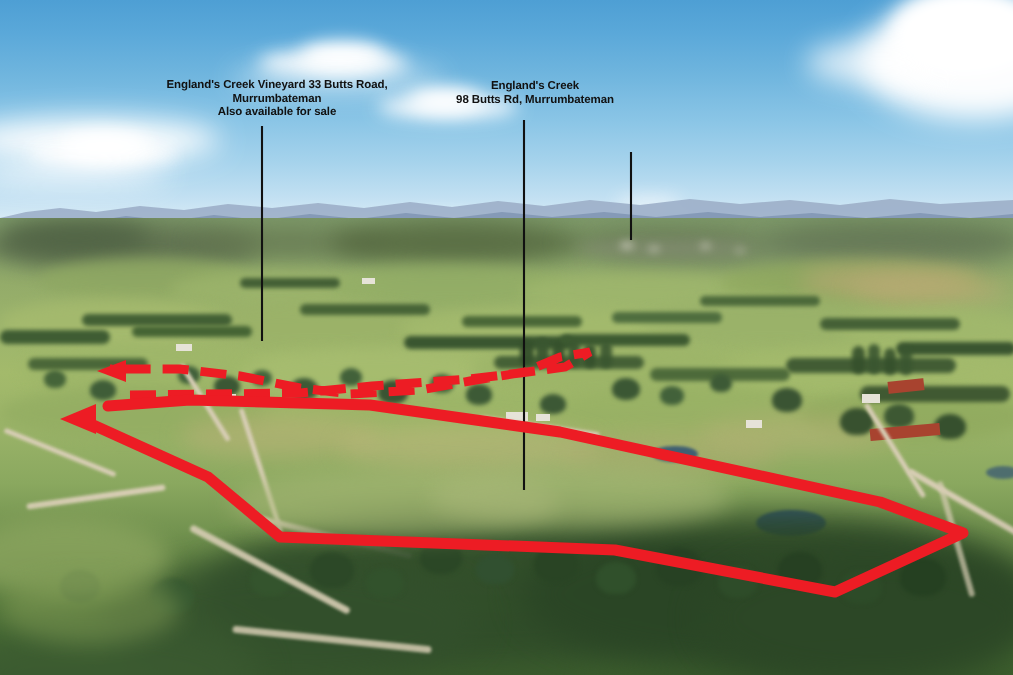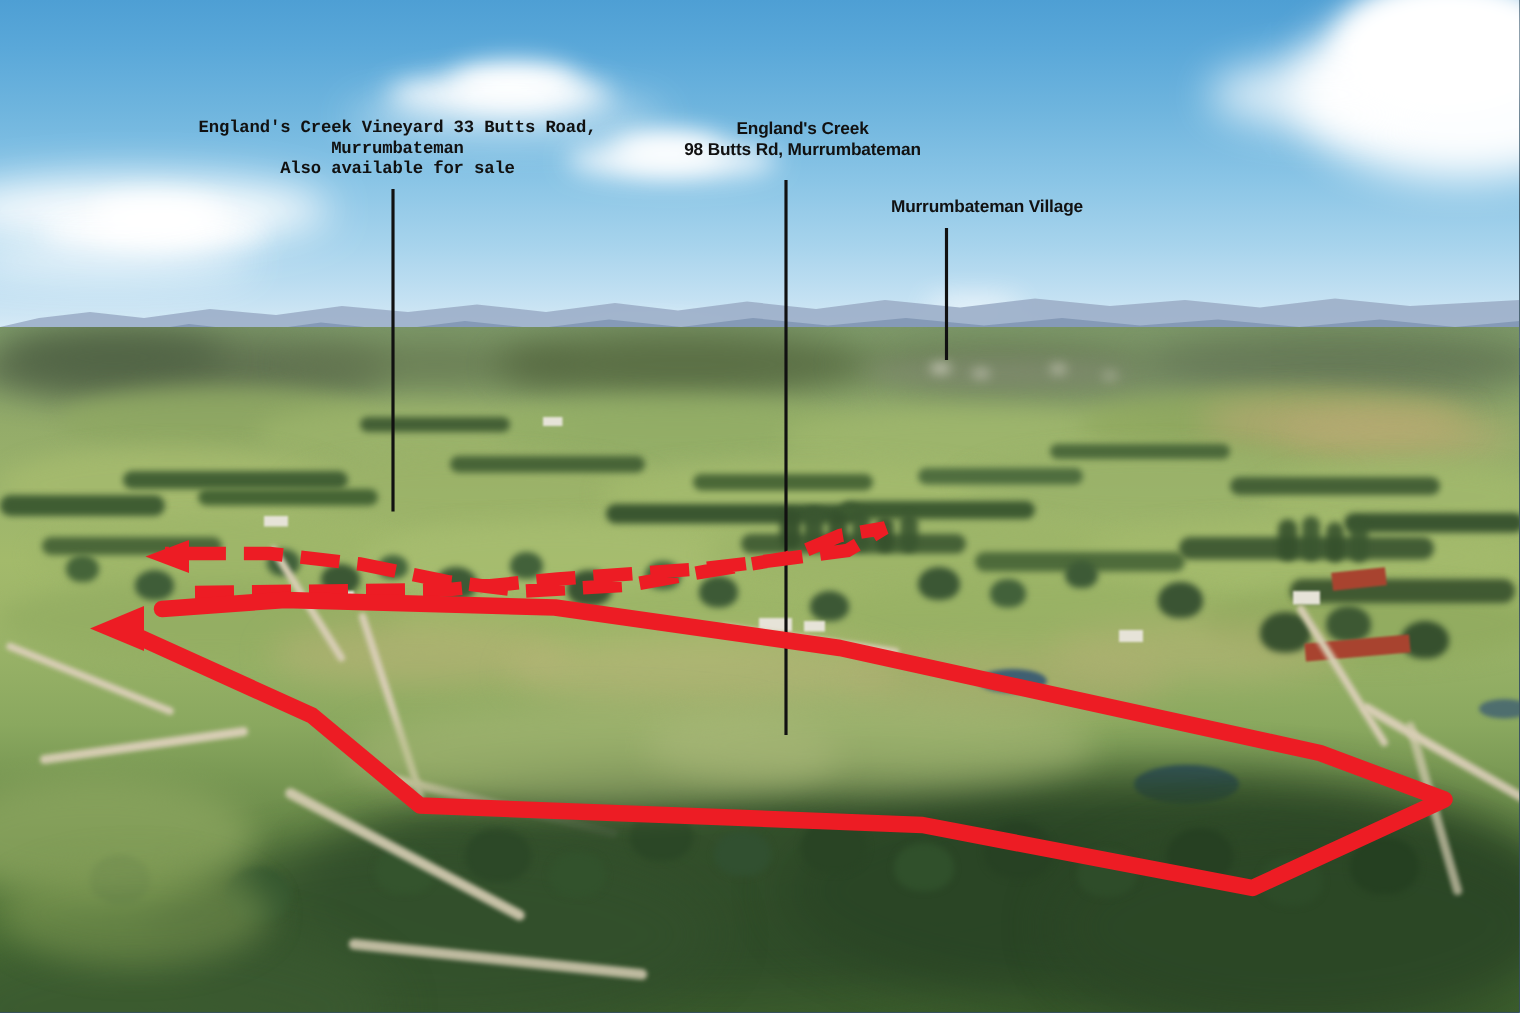--- a/index.html
+++ b/index.html
@@ -296,22 +296,21 @@
       <polyline points="130,395 300,393 372,386 470,379 520,373 565,367 590,352 560,357 525,372 470,381 420,390 350,394 300,388 240,376 180,369 110,369" fill="none" stroke="#ED1C24" stroke-width="9" stroke-dasharray="26 12" stroke-linecap="butt"></polyline>
       <polygon points="97,371 126,360 126,382" fill="#ED1C24"></polygon>
     </g>
 
     <g>
       <polyline points="80,419 208,477 280,537 615,550 835,592 963,533 880,502 560,432 370,405 190,400 108,406" fill="none" stroke="#ED1C24" stroke-width="11" stroke-linejoin="round" stroke-linecap="round"></polyline>
       <polygon points="60,419 96,404 96,434" fill="#ED1C24"></polygon>
     </g>
   </svg>
 
-  <div class="label" style="left:115px;top:79px;width:300px;font-family:Liberation Mono, monospace;">England's Creek Vineyard 33 Butts Road,
+  <div class="label" style="left:127px;top:79px;width:300px;">England's Creek Vineyard 33 Butts Road,
 Murrumbateman
 Also available for sale</div>
 
   <div class="label" style="left:405px;top:80px;width:260px;">England's Creek
 98 Butts Rd, Murrumbateman</div>
 
-  <div class="label" style="left:538px;top:132px;width:240px;">Murrumbateman Village</div>
 
 </div>
 
 </body></html>

